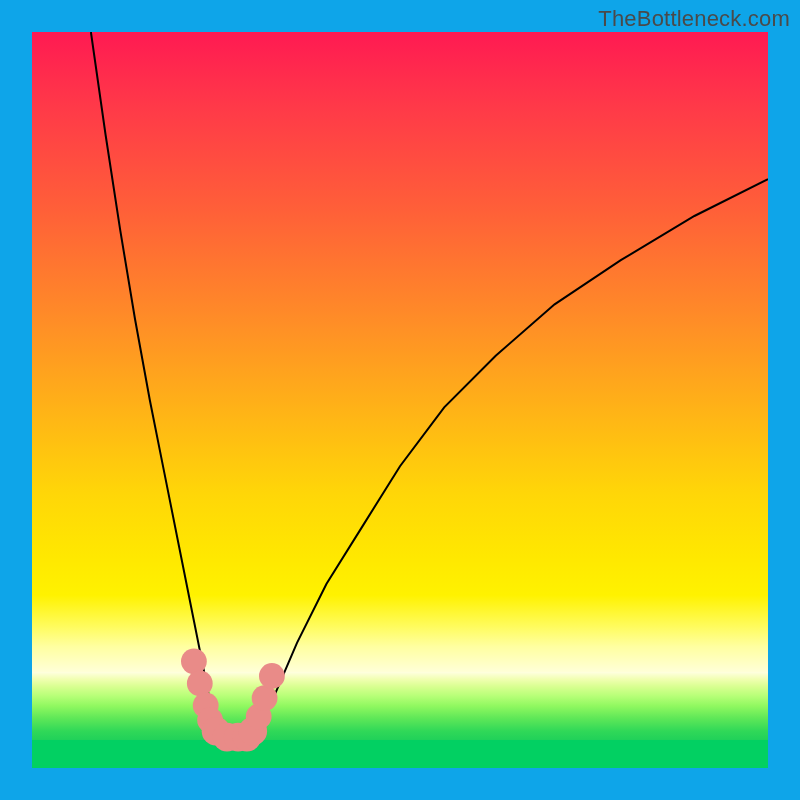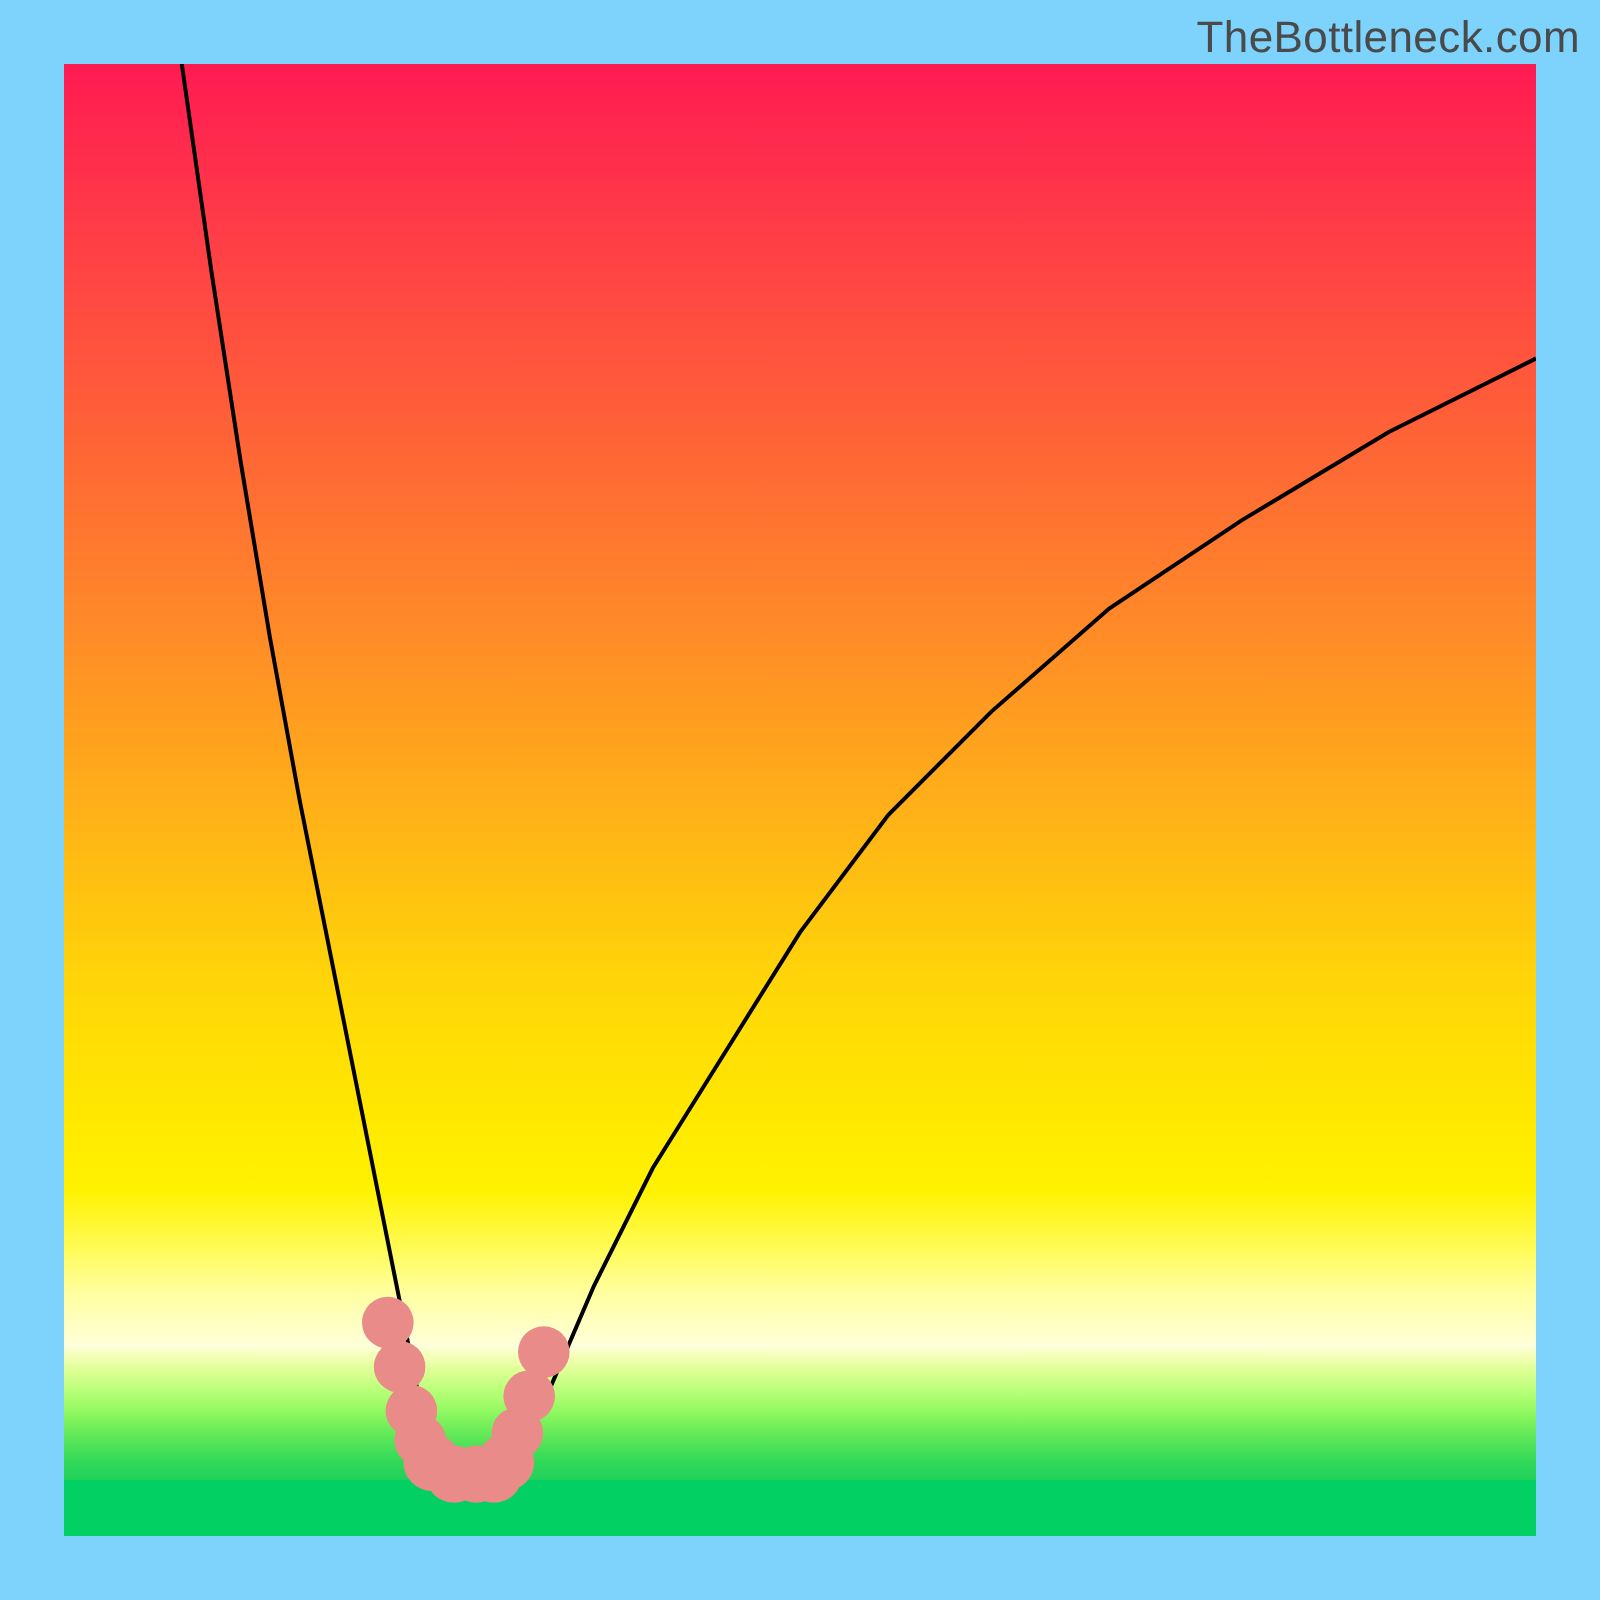--- a/index.html
+++ b/index.html
@@ -9,21 +9,21 @@
     height: 800px;
     overflow: hidden;
     background: #000;
     font-family: Arial, Helvetica, sans-serif;
   }
   .frame {
     position: absolute;
     left: 0; top: 0;
     width: 800px;
     height: 800px;
-    background: #7dd3fc;
+    background: #0ea5e9;
   }
   .plot {
     position: absolute;
     left: 32px;
     top: 32px;
     width: 736px;
     height: 736px;
     overflow: hidden;
   }
   .gradient {

